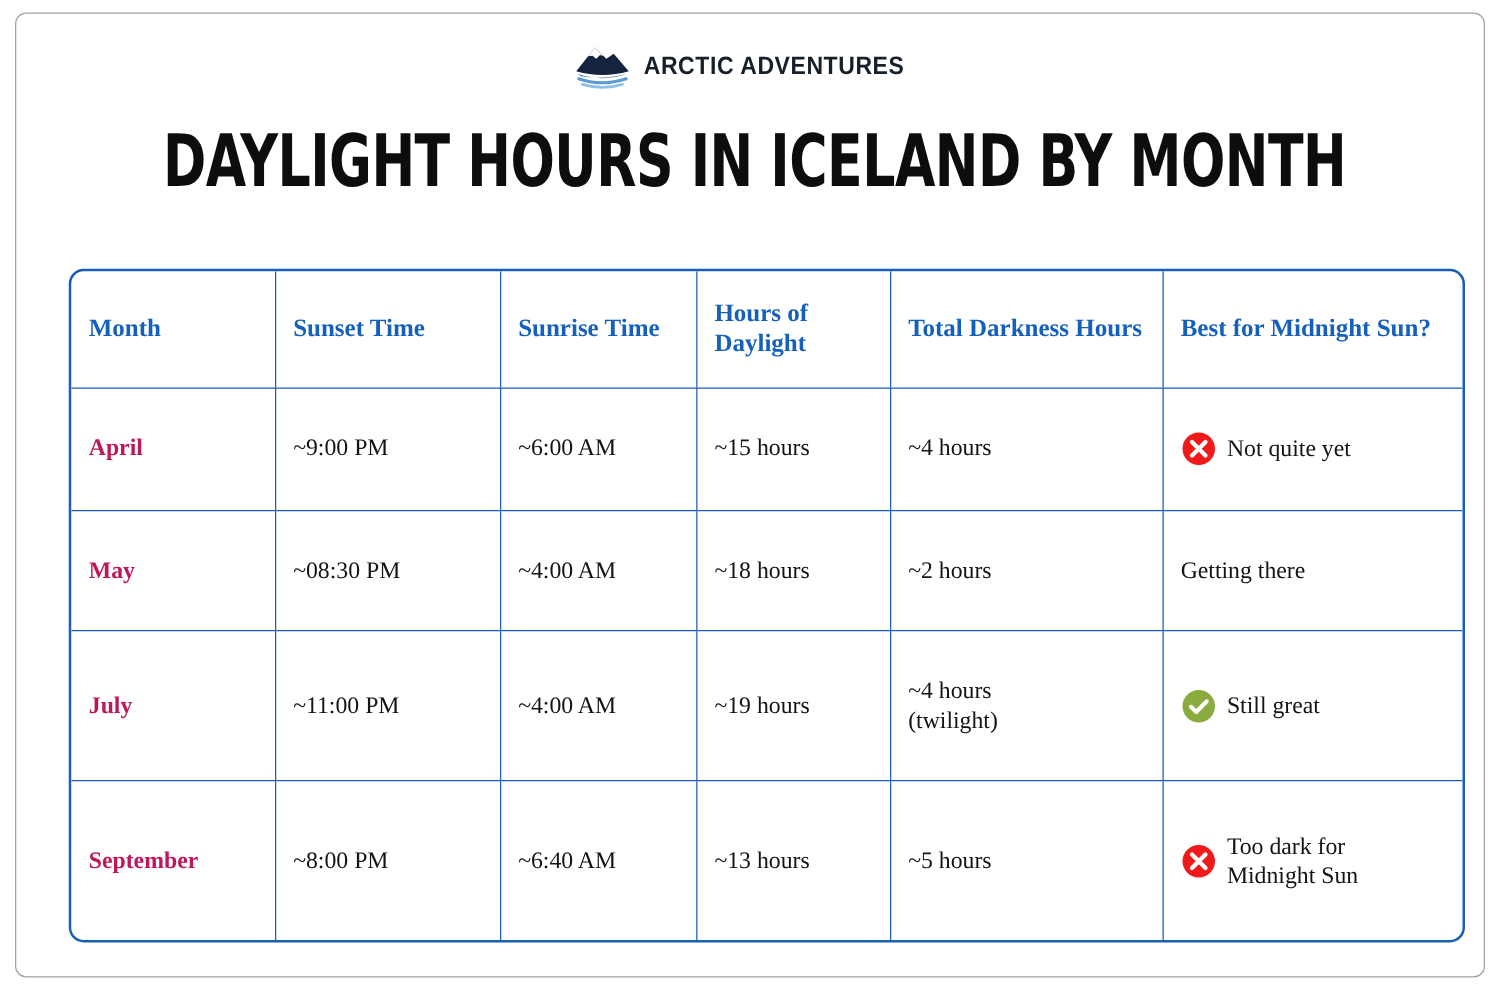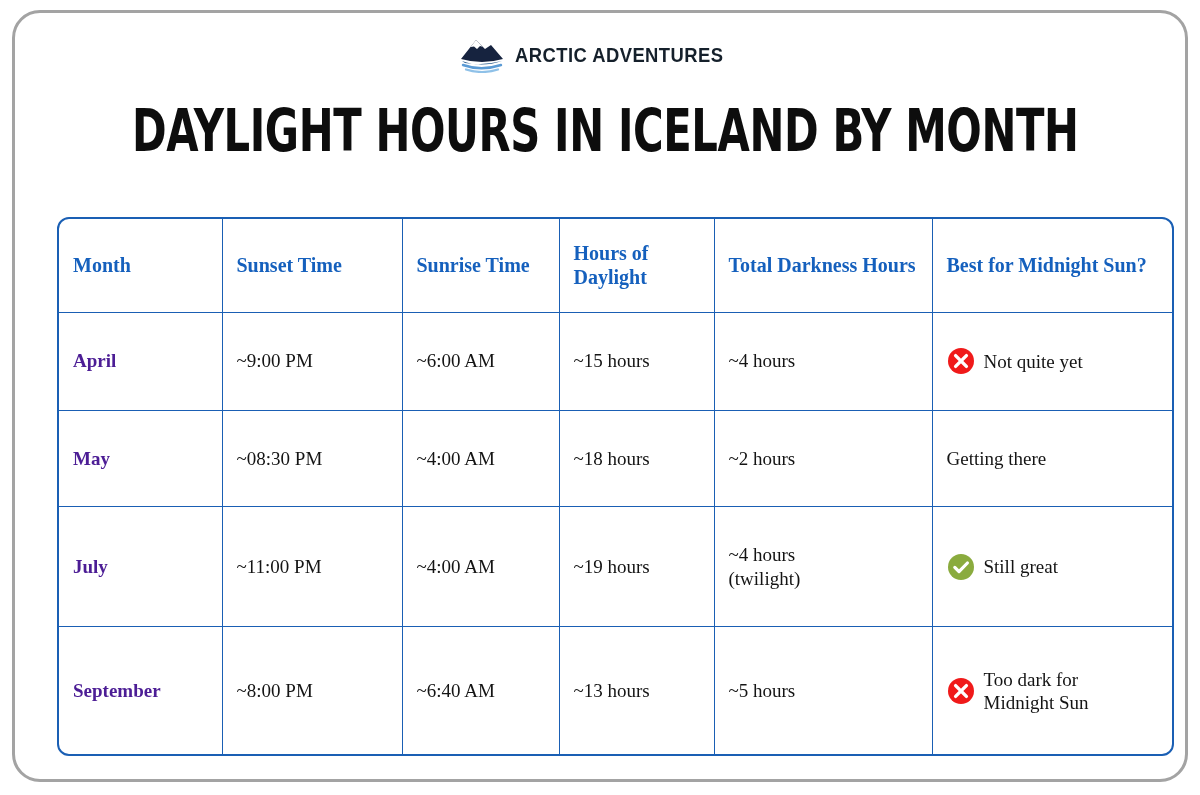--- a/index.html
+++ b/index.html
@@ -17,22 +17,22 @@
 
   
   .card {
     position: absolute;
     left: 12px;
     top: 10px;
     width: 1176px;
     height: 772px;
     box-sizing: border-box;
     background: #ffffff;
-    border: 3px solid #a3a3a3;
-    border-radius: 28px;
+    border: 1px solid #a3a3a3;
+    border-radius: 9px;
   }
 
   
   .brand {
     position: absolute;
     left: 0;
     top: 20px;
     width: 100%;
     height: 44px;
     display: flex;
@@ -119,21 +119,21 @@
 
   tbody td {
     color: #141414;
     font-size: 19px;
     line-height: 24px;
     font-weight: normal;
   }
   tbody td.month-cell {
     font-weight: bold;
     font-size: 19px;
-    color: #4c1d95;
+    color: #be185d;
   }
 
   
   tr.r-april     { height: 66px; }
   tr.r-may       { height: 64px; }
   tr.r-june      { height: 80px; }
   tr.r-july      { height: 80px; }
   tr.r-august    { height: 70px; }
   tr.r-september { height: 85px; }
 

